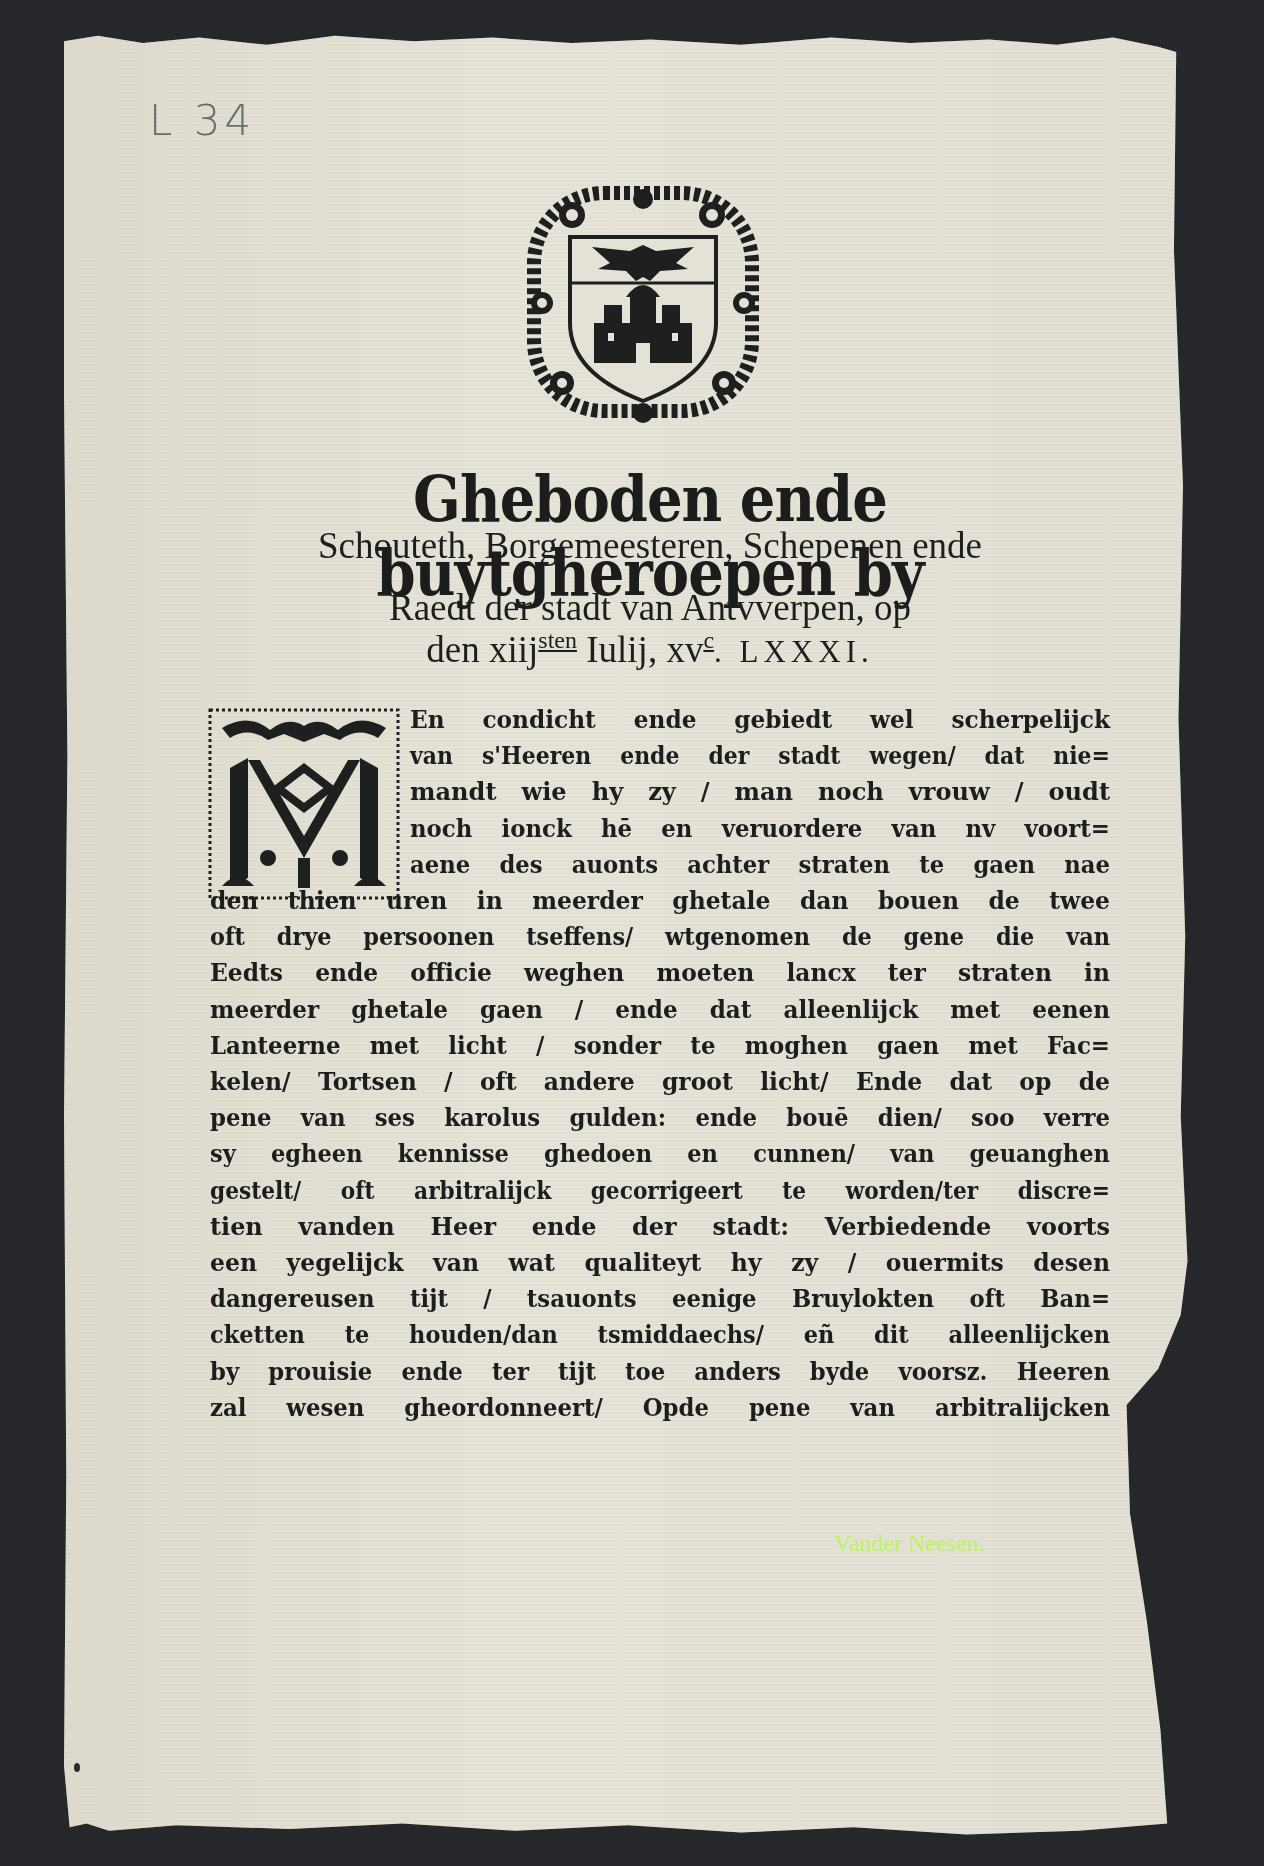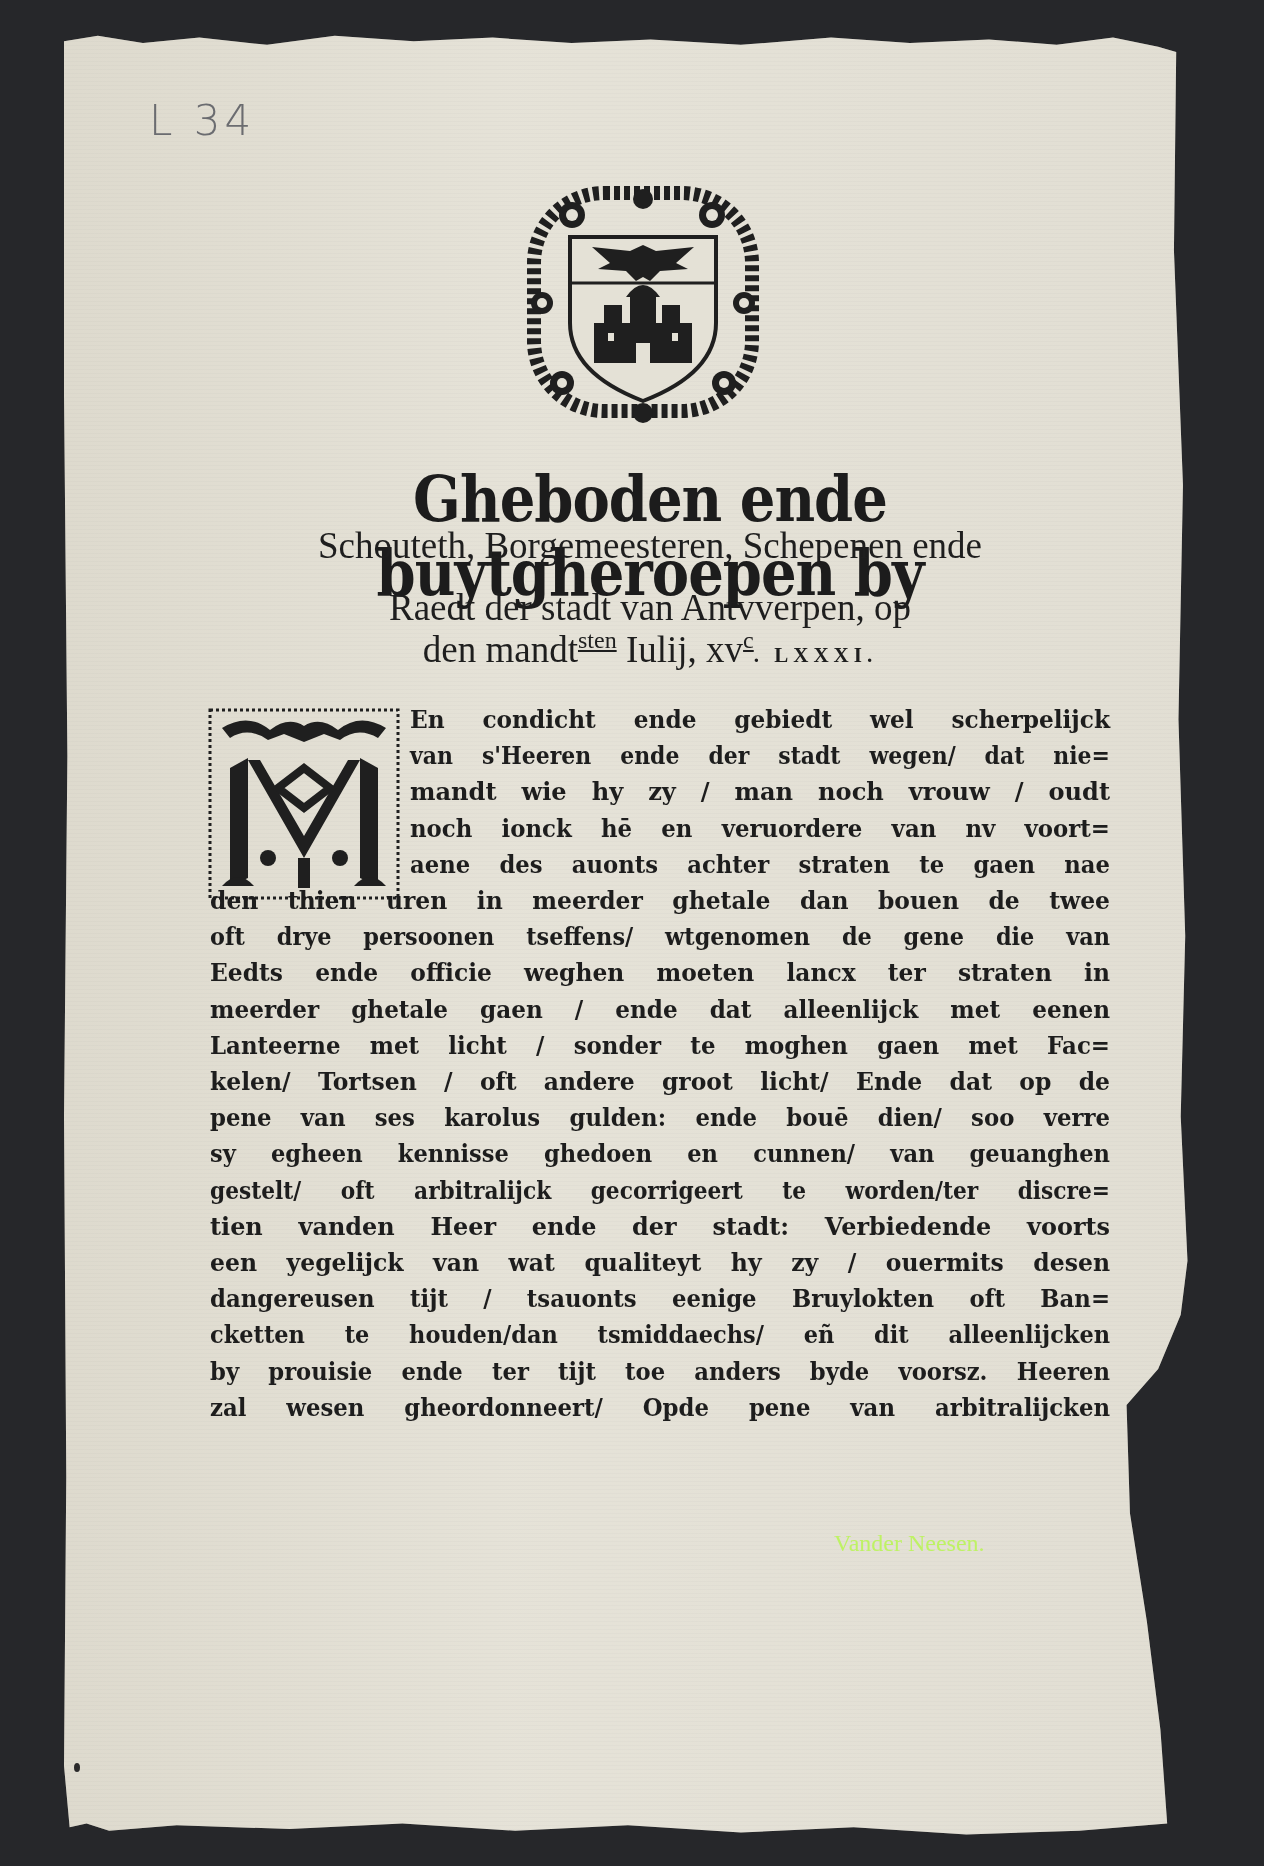--- a/index.html
+++ b/index.html
@@ -42,21 +42,21 @@
   }
   .subtitle {
     left: 200px; width: 900px; text-align: center;
     font-family: "Liberation Serif", serif;
     font-size: 37px; color: #1e1e1e;
   }
   .sub1 { top: 524px; }
   .sub2 { top: 586px; }
   .sub3 { top: 627px; }
   .sup { font-size: 24px; vertical-align: 14px; text-decoration: underline; }
-  .smallcaps { letter-spacing: 5px; font-size: 21px; font-weight: bold; }
+  .smallcaps { letter-spacing: 5px; font-size: 31px; }
   .initial {
     left: 208px; top: 708px; width: 192px; height: 192px;
   }
   .body-text {
     left: 210px; top: 702px; width: 900px;
     font-family: "DejaVu Serif", serif; font-weight: bold;
     font-size: 24px; color: #1d1d1d; line-height: 36.2px;
   }
   .line { display: block; white-space: nowrap; text-align: justify; text-align-last: justify; }
   .line.indent { margin-left: 200px; }
@@ -115,21 +115,21 @@
     <rect x="124" y="170" width="14" height="20"></rect>
     <rect x="96" y="160" width="6" height="8"></rect>
       <rect x="160" y="160" width="6" height="8"></rect>
   </g>
 </svg>
 
 <div class="abs title">Gheboden ende buytgheroepen by</div>
 
 <div class="abs subtitle sub1">Schouteth, Borgemeesteren, Schepenen ende</div>
 <div class="abs subtitle sub2">Raedt der stadt van Antvverpen, op</div>
-<div class="abs subtitle sub3"><span>den mandt</span><span class="sup">sten</span><span> Iulij, xv</span><span class="sup">c</span><span class="smallcaps">. LXXXI.</span></div>
+<div class="abs subtitle sub3"><span>den xiij</span><span class="sup">sten</span><span> Iulij, xv</span><span class="sup">c</span><span class="smallcaps">. LXXXI.</span></div>
 
 <svg class="abs initial" viewBox="0 0 192 192">
   <rect x="2" y="2" width="188" height="188" fill="none" stroke="#1f1f1f" stroke-width="3" stroke-dasharray="3 3"></rect>
   <g fill="#1f1f1f">
     <path d="M14 20 Q40 4 62 22 Q80 8 96 18 Q112 8 130 22 Q152 4 178 20 L170 30 Q150 18 132 32 L116 26 L96 34 L76 26 L60 32 Q40 18 22 30 Z"></path>
     <path d="M22 60 L40 50 L40 170 L22 178 Z"></path>
     <path d="M152 50 L170 60 L170 178 L152 170 Z"></path>
     <path d="M40 52 L96 150 L152 52 L140 52 L96 128 L52 52 Z"></path>
     <path d="M70 80 L96 60 L122 80 L96 100 Z" fill="none" stroke="#1f1f1f" stroke-width="8"></path>
     <rect x="90" y="150" width="12" height="30"></rect>

